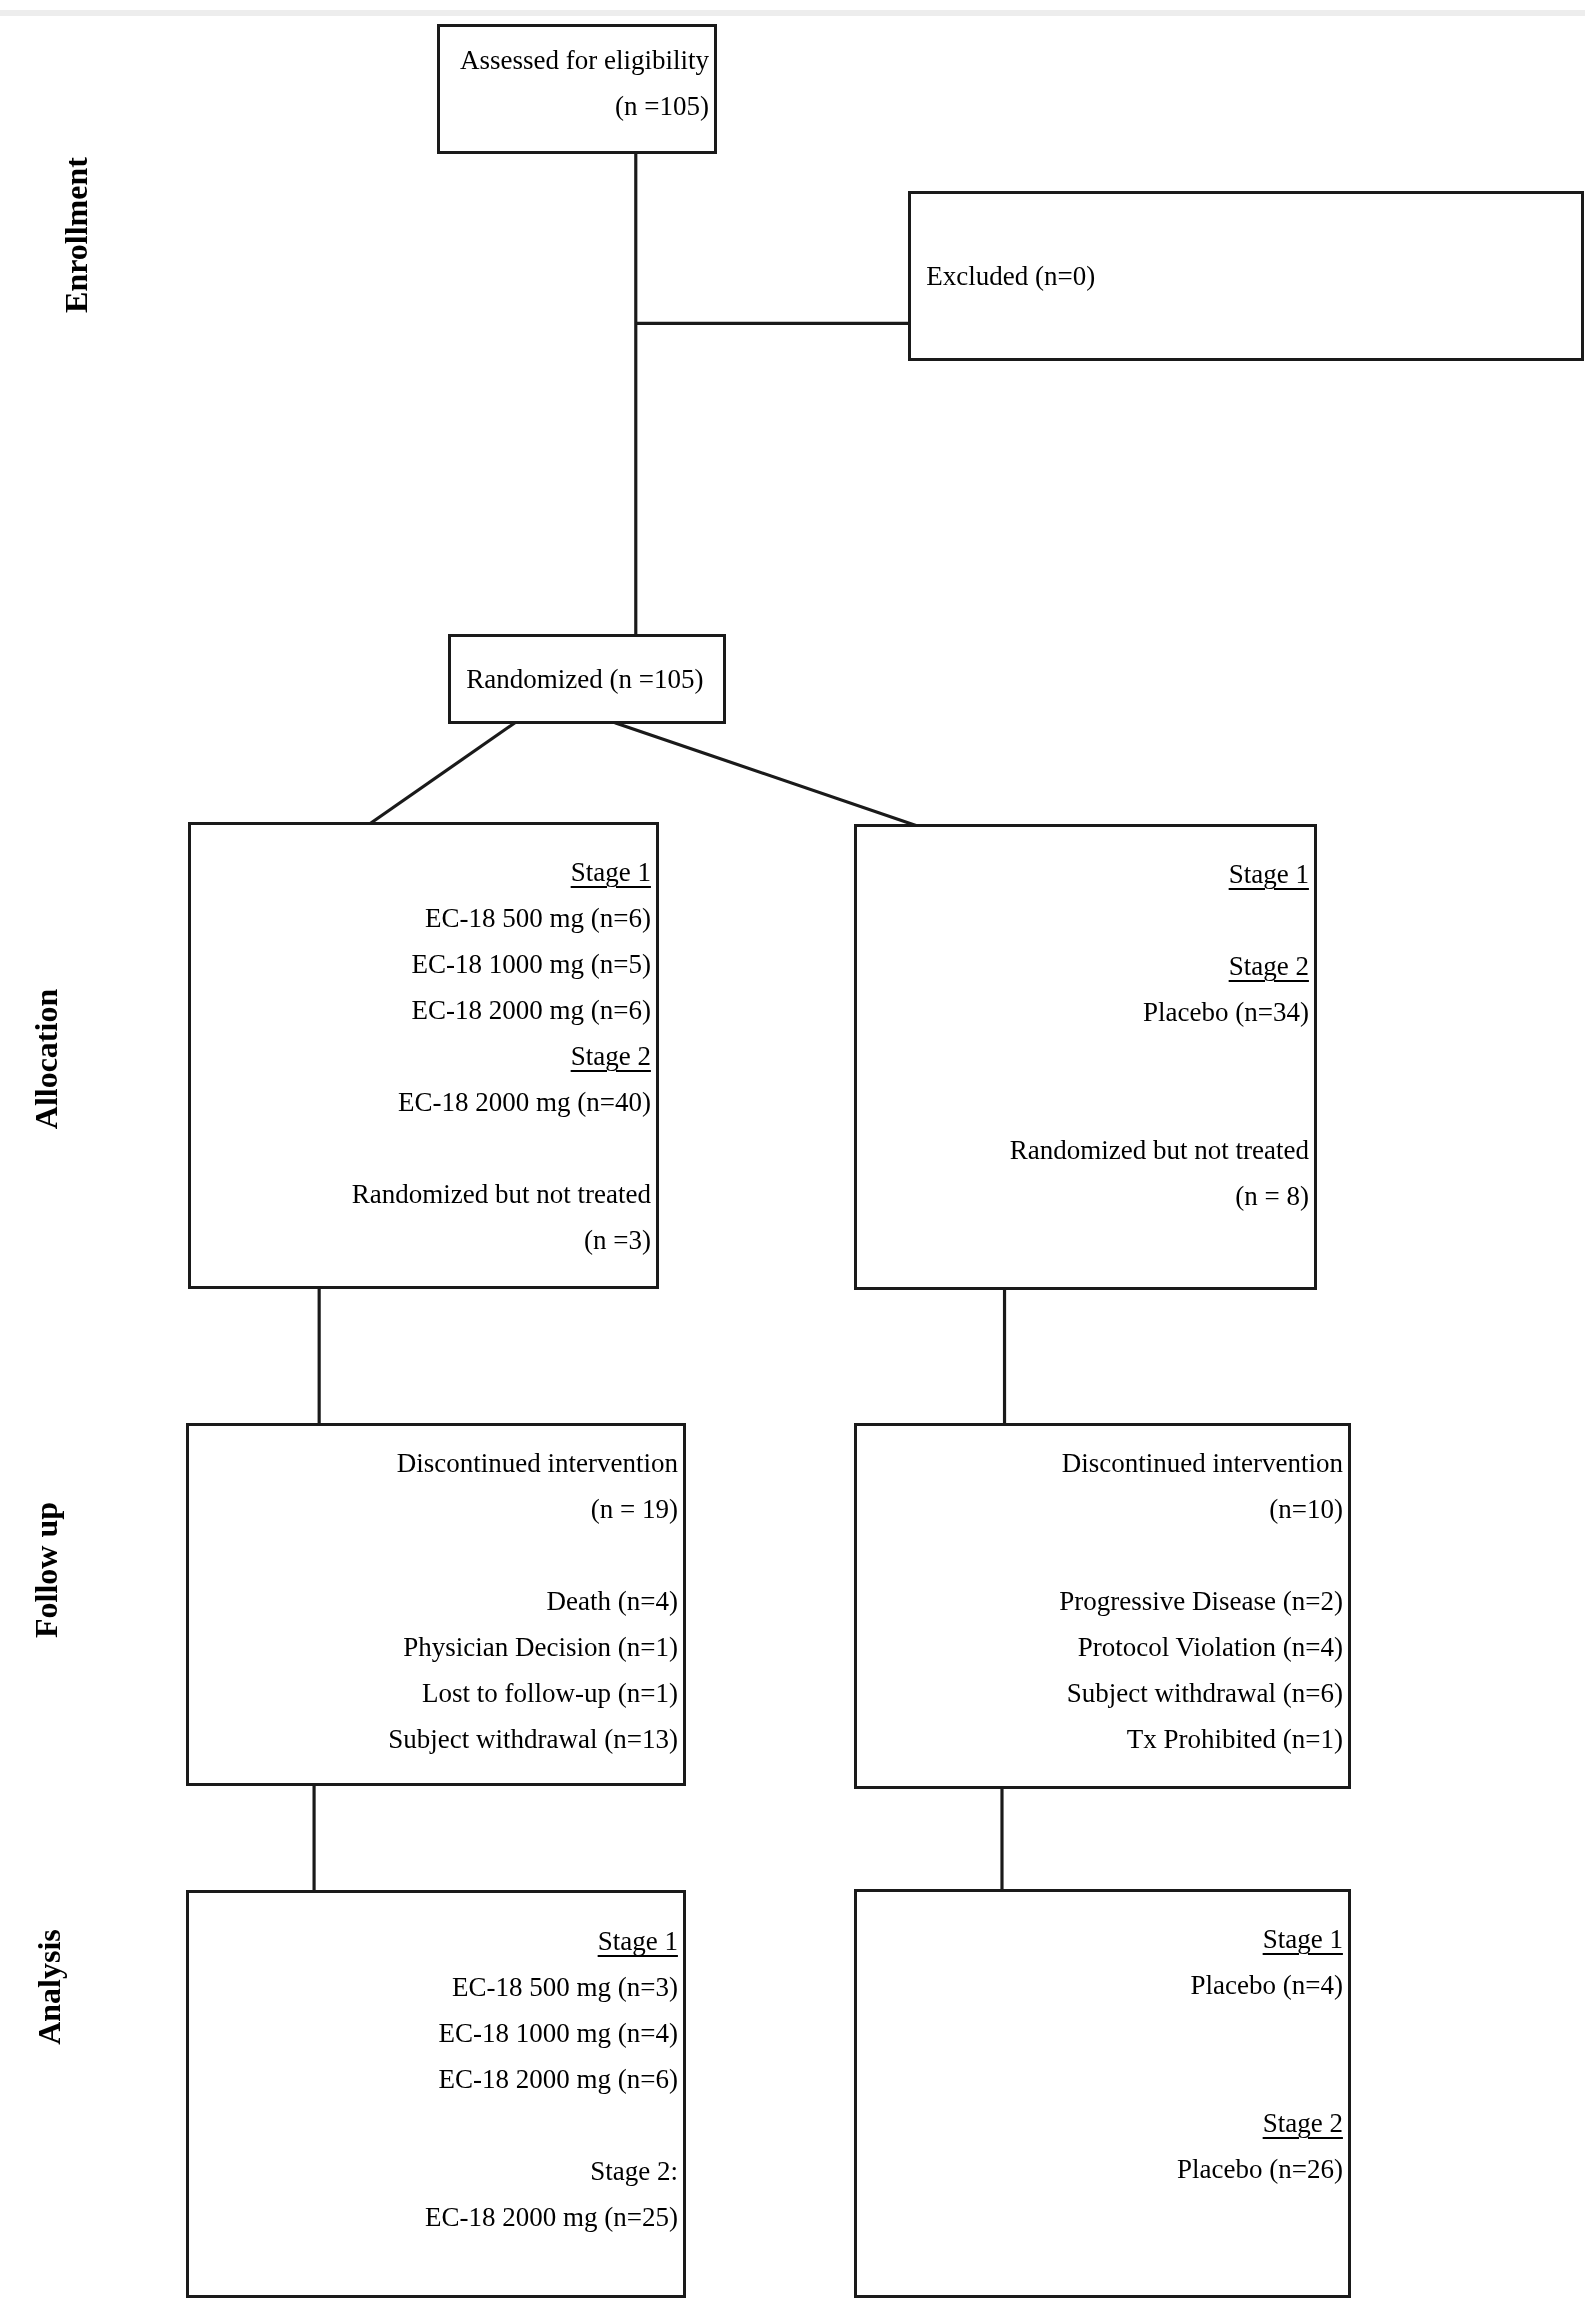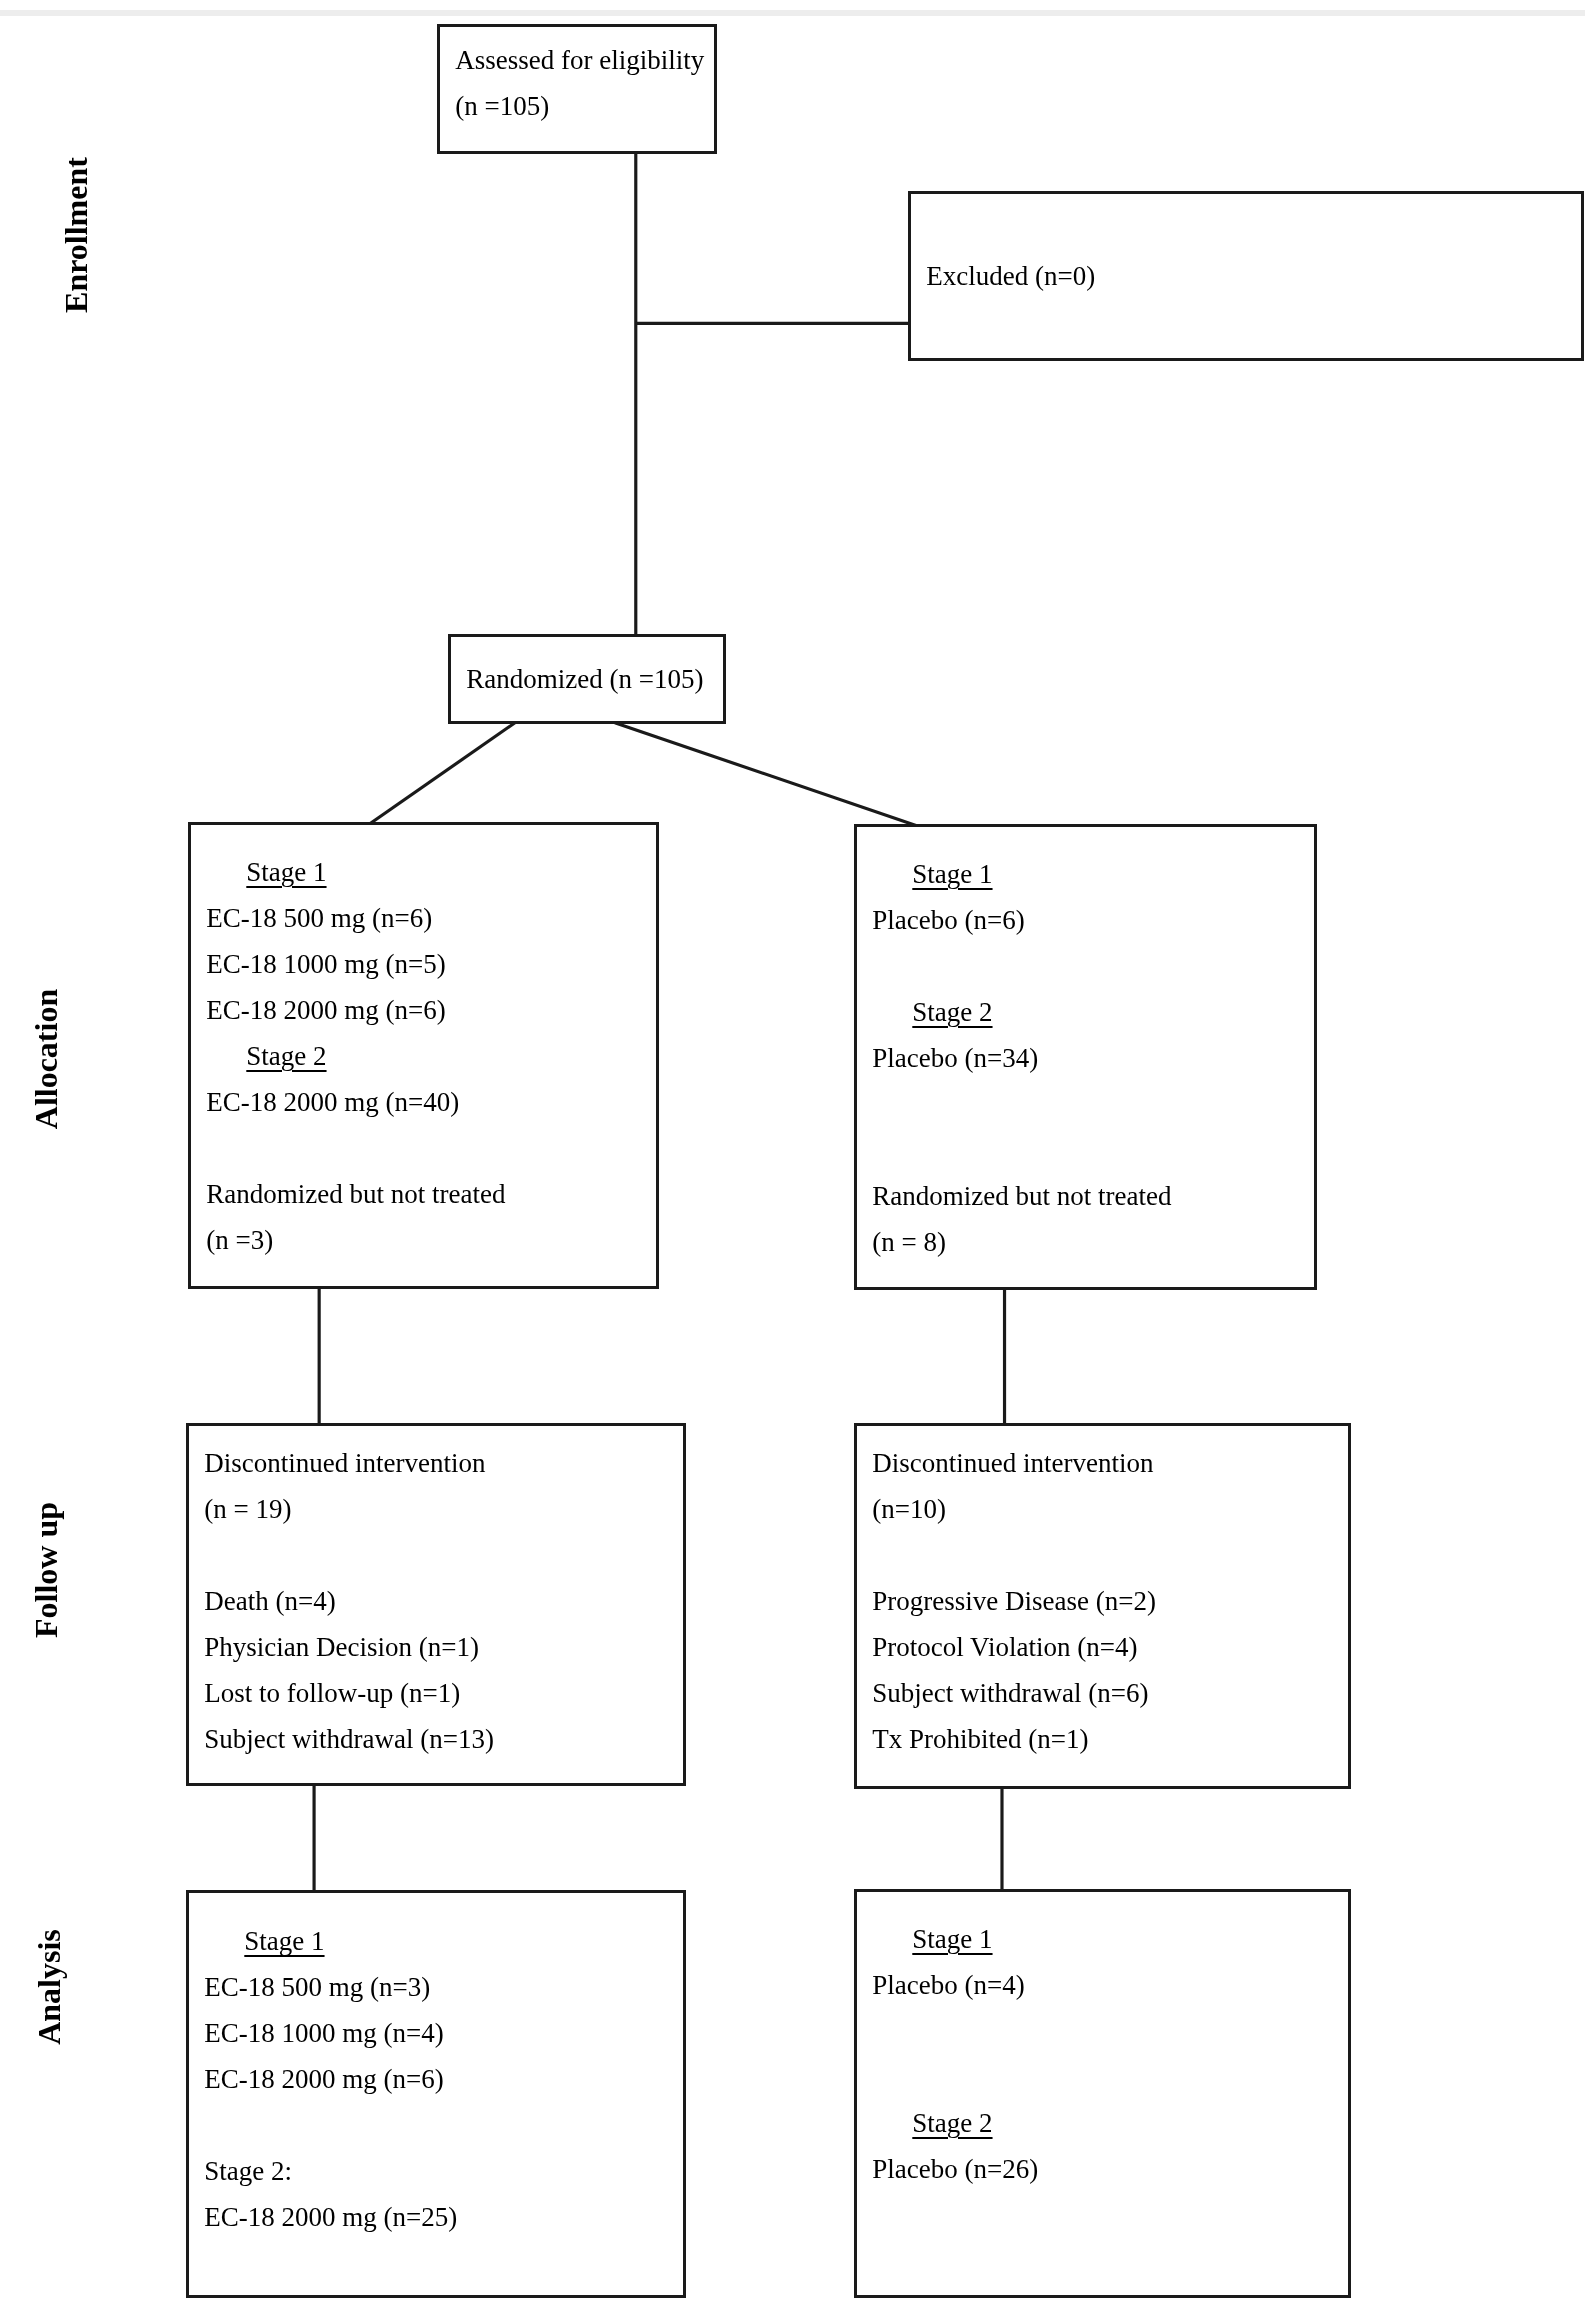--- a/index.html
+++ b/index.html
@@ -33,20 +33,21 @@
   .box {
     position: absolute;
     box-sizing: border-box;
     background: #ffffff;
     border: 3.8px solid #1a1a1a;
     font-size: 27px;
     line-height: 46px;
     padding-left: 15.3px;
     padding-right: 5.1px;
     white-space: nowrap;
+    text-align: right;
   }
   .box .line { min-height: 46px; }
   .u { text-decoration: underline; text-decoration-thickness: 1.9px; text-underline-offset: 5.1px; margin-left: 40px; }
   .center-v { display: flex; align-items: center; }
   .box-assessed    { left: 437px;  top: 24px;   width: 280px; height: 130px; padding-top: 10.2px; }
   .box-excluded    { left: 908px; top: 191px;  width: 676px; height: 170px; }
   .box-randomized  { left: 441px;  top: 634px;  width: 278px; height: 90px; margin-left: 7px; }
   .box-alloc-l     { left: 188px;  top: 822px; width: 471px; height: 467px; padding-top: 24px; }
   .box-alloc-r     { left: 854px; top: 824px; width: 463px; height: 466px; padding-top: 24px; }
   .box-follow-l    { left: 186px;  top: 1423px; width: 500px; height: 363px; padding-top: 14px; }
@@ -108,21 +109,20 @@
     <div class="line">EC-18 2000 mg (n=6)</div>
     <div class="line u">Stage 2</div>
     <div class="line">EC-18 2000 mg (n=40)</div>
     <div class="line"></div>
     <div class="line">Randomized but not treated</div>
     <div class="line">(n =3)</div>
   </div>
 
   <div class="box box-alloc-r">
     <div class="line u">Stage 1</div>
-    <div class="line">Placebo (n=6)</div>
     <div class="line"></div>
     <div class="line u">Stage 2</div>
     <div class="line">Placebo (n=34)</div>
     <div class="line"></div>
     <div class="line"></div>
     <div class="line">Randomized but not treated</div>
     <div class="line">(n = 8)</div>
   </div>
 
   <div class="box box-follow-l">

